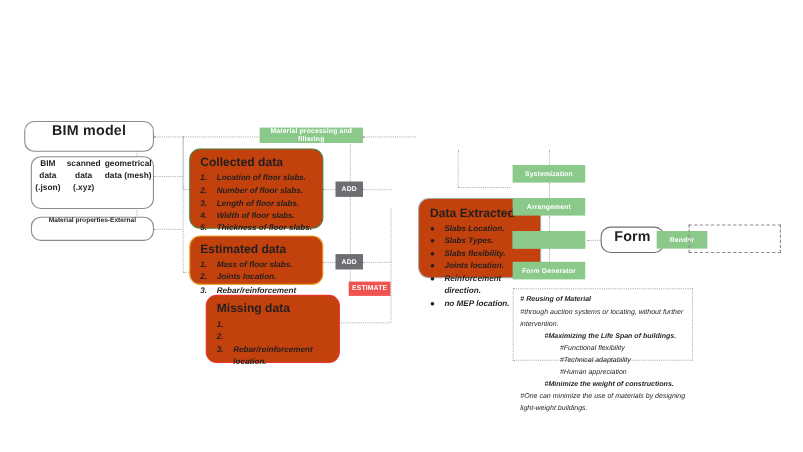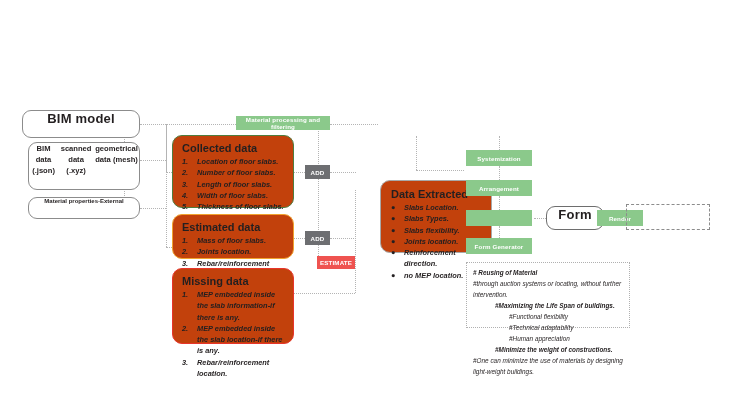--- a/index.html
+++ b/index.html
@@ -211,30 +211,28 @@
           <span class="lb-num">2.</span>
           <span class="lb-txt">Joints location.</span>
         </li>
       <li>
           <span class="lb-num">3.</span>
           <span class="lb-txt">Rebar/reinforcement direction.</span>
         </li>
     </ul>
   </div>
 
-  <div class="listbox red" style="left:172px;top:268px;width:122px;height:76px;">
+  <div class="listbox red" style="left:187px;top:268px;width:122px;height:62px;">
     <div class="lb-title">Missing data</div>
     <ul class="lb-list">
       <li>
           <span class="lb-num">1.</span>
-          <span class="lb-txt">MEP embedded inside the slab information-if there is any.</span>
         </li>
       <li>
           <span class="lb-num">2.</span>
-          <span class="lb-txt">MEP embedded inside the slab location-if there is any.</span>
         </li>
       <li>
           <span class="lb-num">3.</span>
           <span class="lb-txt">Rebar/reinforcement location.</span>
         </li>
     </ul>
   </div>
 
 
   <div class="listbox gray" style="left:355px;top:180px;width:112px;height:73px;padding:7px 8px 6px 10px;margin-left:25px;">

